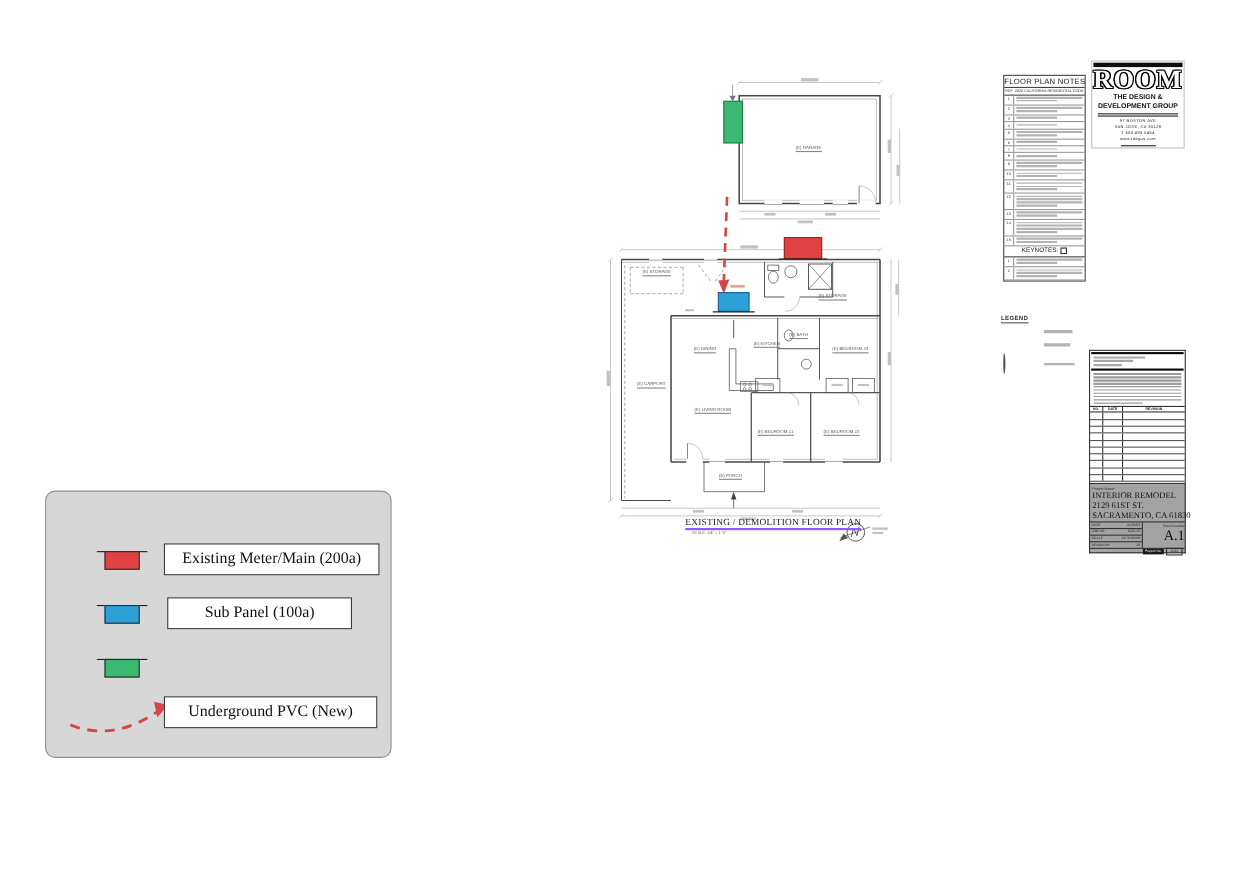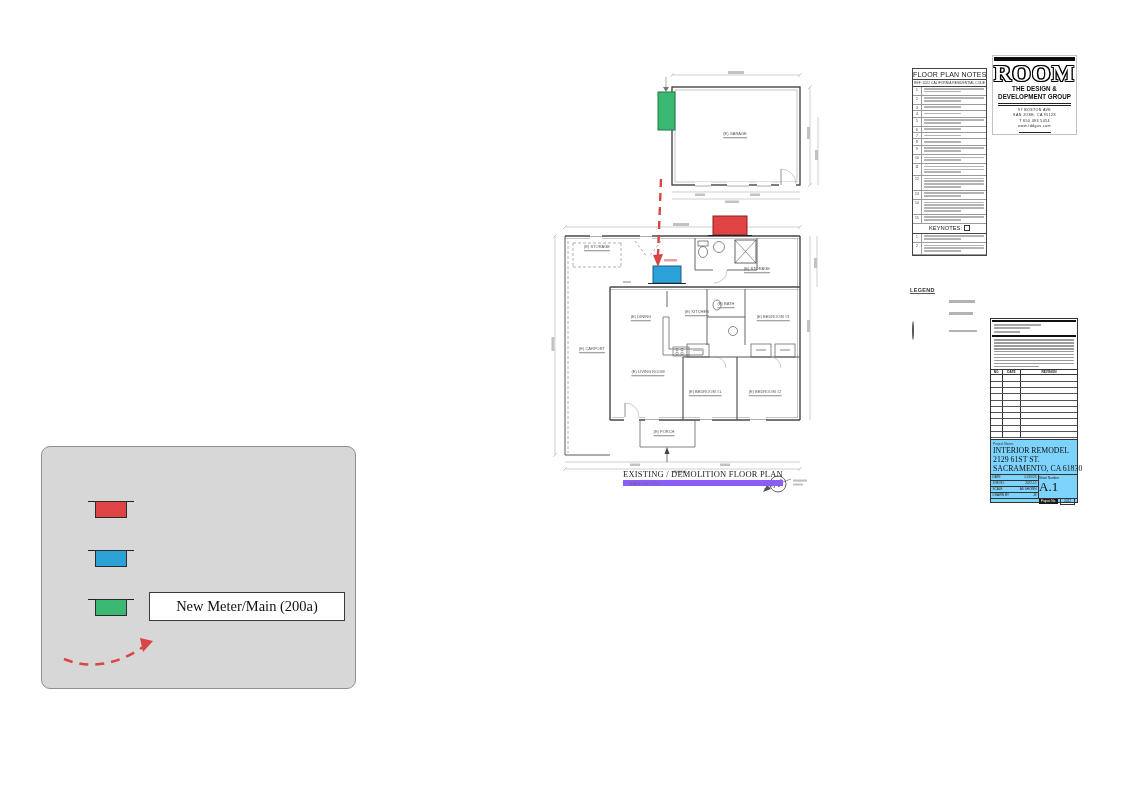--- a/index.html
+++ b/index.html
@@ -18,21 +18,21 @@
         display:flex;align-items:center;justify-content:center;
         font-family:"Liberation Serif",serif;font-size:14.5px;color:#101010;white-space:nowrap;}
 
   
   #plan-wrap{left:545px;top:55px;width:360px;height:450px;}
   #plan-svg{position:absolute;left:0;top:0;}
   .room-label{position:absolute;transform:translate(-50%,-50%);font-size:4px;line-height:1;
               color:#555;border-bottom:0.5px solid #888;padding-bottom:0.5px;white-space:nowrap;}
   #plan-title{left:78px;top:414px;width:160px;text-align:center;
               font-family:"Liberation Serif",serif;font-size:8.5px;letter-spacing:.2px;color:#1c1c1c;
-              border-bottom:6px solid #8b5cf6;padding-bottom:1px;white-space:nowrap;}
+              border-bottom:2px solid #8b5cf6;padding-bottom:1px;white-space:nowrap;}
   #plan-scale{left:84px;top:427px;font-size:3.6px;color:#666;}
 
   
   #notes-panel{left:912px;top:68px;width:75px;border:1px solid #444;background:#fff;box-sizing:border-box;}
   .np-title{font-size:7px;text-align:center;padding:1.5px 0 1px;border-bottom:.5px solid #444;color:#222;letter-spacing:.2px;white-space:nowrap;}
   .np-sub{font-size:3.4px;text-align:center;padding:1px 0;border-bottom:.5px solid #444;color:#333;white-space:nowrap;}
   .nrow{display:flex;border-bottom:.5px solid #9a9a9a;}
   .nnum{width:8px;border-right:.5px solid #9a9a9a;font-size:3.4px;color:#333;text-align:center;flex:none;padding-top:1px;}
   .nlines{flex:1;padding:1.6px 2px 1px;}
   .nlines i{display:block;height:1.6px;background:#b3b3b3;margin-bottom:1.2px;border-radius:.5px;}
@@ -75,29 +75,29 @@
   .mid-par i:last-child{width:52%;}
   .rev-head{display:flex;border-top:1px solid #333;border-bottom:.8px solid #333;font-size:3.2px;font-weight:bold;color:#222;text-align:center;}
   .rev-c1{width:11px;border-right:.8px solid #333;}
   .rev-c2{width:17px;border-right:.8px solid #333;}
   .rev-c3{flex:1;}
   .rev-row{height:5.3px;border-bottom:.6px solid #555;position:relative;}
   .rev-row::before{content:"";position:absolute;left:11px;top:0;bottom:0;width:.8px;background:#333;}
   .rev-row::after{content:"";position:absolute;left:28.8px;top:0;bottom:0;width:.8px;background:#333;}
 
   
-  #tb-project{left:990px;top:440px;width:88px;height:63px;border:1px solid #333;border-top:none;background:#7dd3fc;box-sizing:border-box;}
+  #tb-project{left:990px;top:440px;width:88px;height:63px;border:1px solid #333;border-top:none;background:#a3a3a3;box-sizing:border-box;}
   .pj-label{font-size:3.3px;color:#333;margin:1.5px 0 0 2px;}
   .pj-name{font-family:"Liberation Serif",serif;font-size:7.8px;color:#111;margin-left:2px;line-height:1.2;white-space:nowrap;}
   .info{display:flex;border-top:1px solid #333;height:23px;}
   .info-l{width:47px;border-right:1px solid #333;display:flex;flex-direction:column;}
   .info-row{flex:1;display:flex;justify-content:space-between;align-items:center;border-bottom:.6px solid #333;
             font-size:3.1px;padding:0 1.5px;color:#222;}
   .info-row:last-child{border-bottom:none;}
-  .info-r{flex:1;text-align:left;}
+  .info-r{flex:1;text-align:right;}
   .sheet-label{font-size:3.1px;margin-top:1px;color:#222;}
   .sheet-num{font-family:"Liberation Serif",serif;font-size:13px;color:#0d0d0d;line-height:1.1;}
   .pj-foot{border-top:1px solid #333;display:flex;align-items:center;justify-content:flex-end;gap:2px;height:6px;
            font-size:3.1px;padding-right:2px;color:#222;}
   .pj-foot .tag{background:#1a1a1a;color:#fff;padding:0 2px;line-height:5px;}
   .pj-foot .val{border:.5px solid #333;padding:0 3px;line-height:4.5px;}
 </style>
 </head>
 <body>
 
@@ -540,29 +540,31 @@
     <span class="val">2022</span>
   </div>
 </div>
 
 <div class="abs" id="legend-card">
 
   <div class="abs sym" style="top:54px">
     <i class="tick"></i>
     <span class="chip" style="background: rgb(224, 67, 67);"></span>
   </div>
+  <div class="abs lbox" style="top:47px">Existing Meter/Main (200a)</div>
 
   <div class="abs sym" style="top:103px">
     <i class="tick"></i>
     <span class="chip" style="background: rgb(43, 161, 216);"></span>
   </div>
+  <div class="abs lbox" style="top:96px;left:110px;width:166px">Sub Panel (100a)</div>
 
   <div class="abs sym" style="top:152px">
     <i class="tick"></i>
     <span class="chip" style="background: rgb(59, 184, 113);"></span>
   </div>
-  <div class="abs lbox" style="top:145px">New Meter/Main (200a)</div>
 
   <svg class="abs" style="left:14px;top:186px" width="116" height="42" viewBox="0 0 116 42">
     <path class="pvc-stroke" d="M8,26 Q48,42 90,12" fill="none" stroke="#d94444" stroke-width="2.6" stroke-dasharray="9 7"></path>
     <polygon class="pvc-fill" points="84,5 97,8 87,19" fill="#d94444"></polygon>
   </svg>
+  <div class="abs lbox" style="top:186px;width:192px">Underground PVC (New)</div>
 </div>
 
 </body></html>

